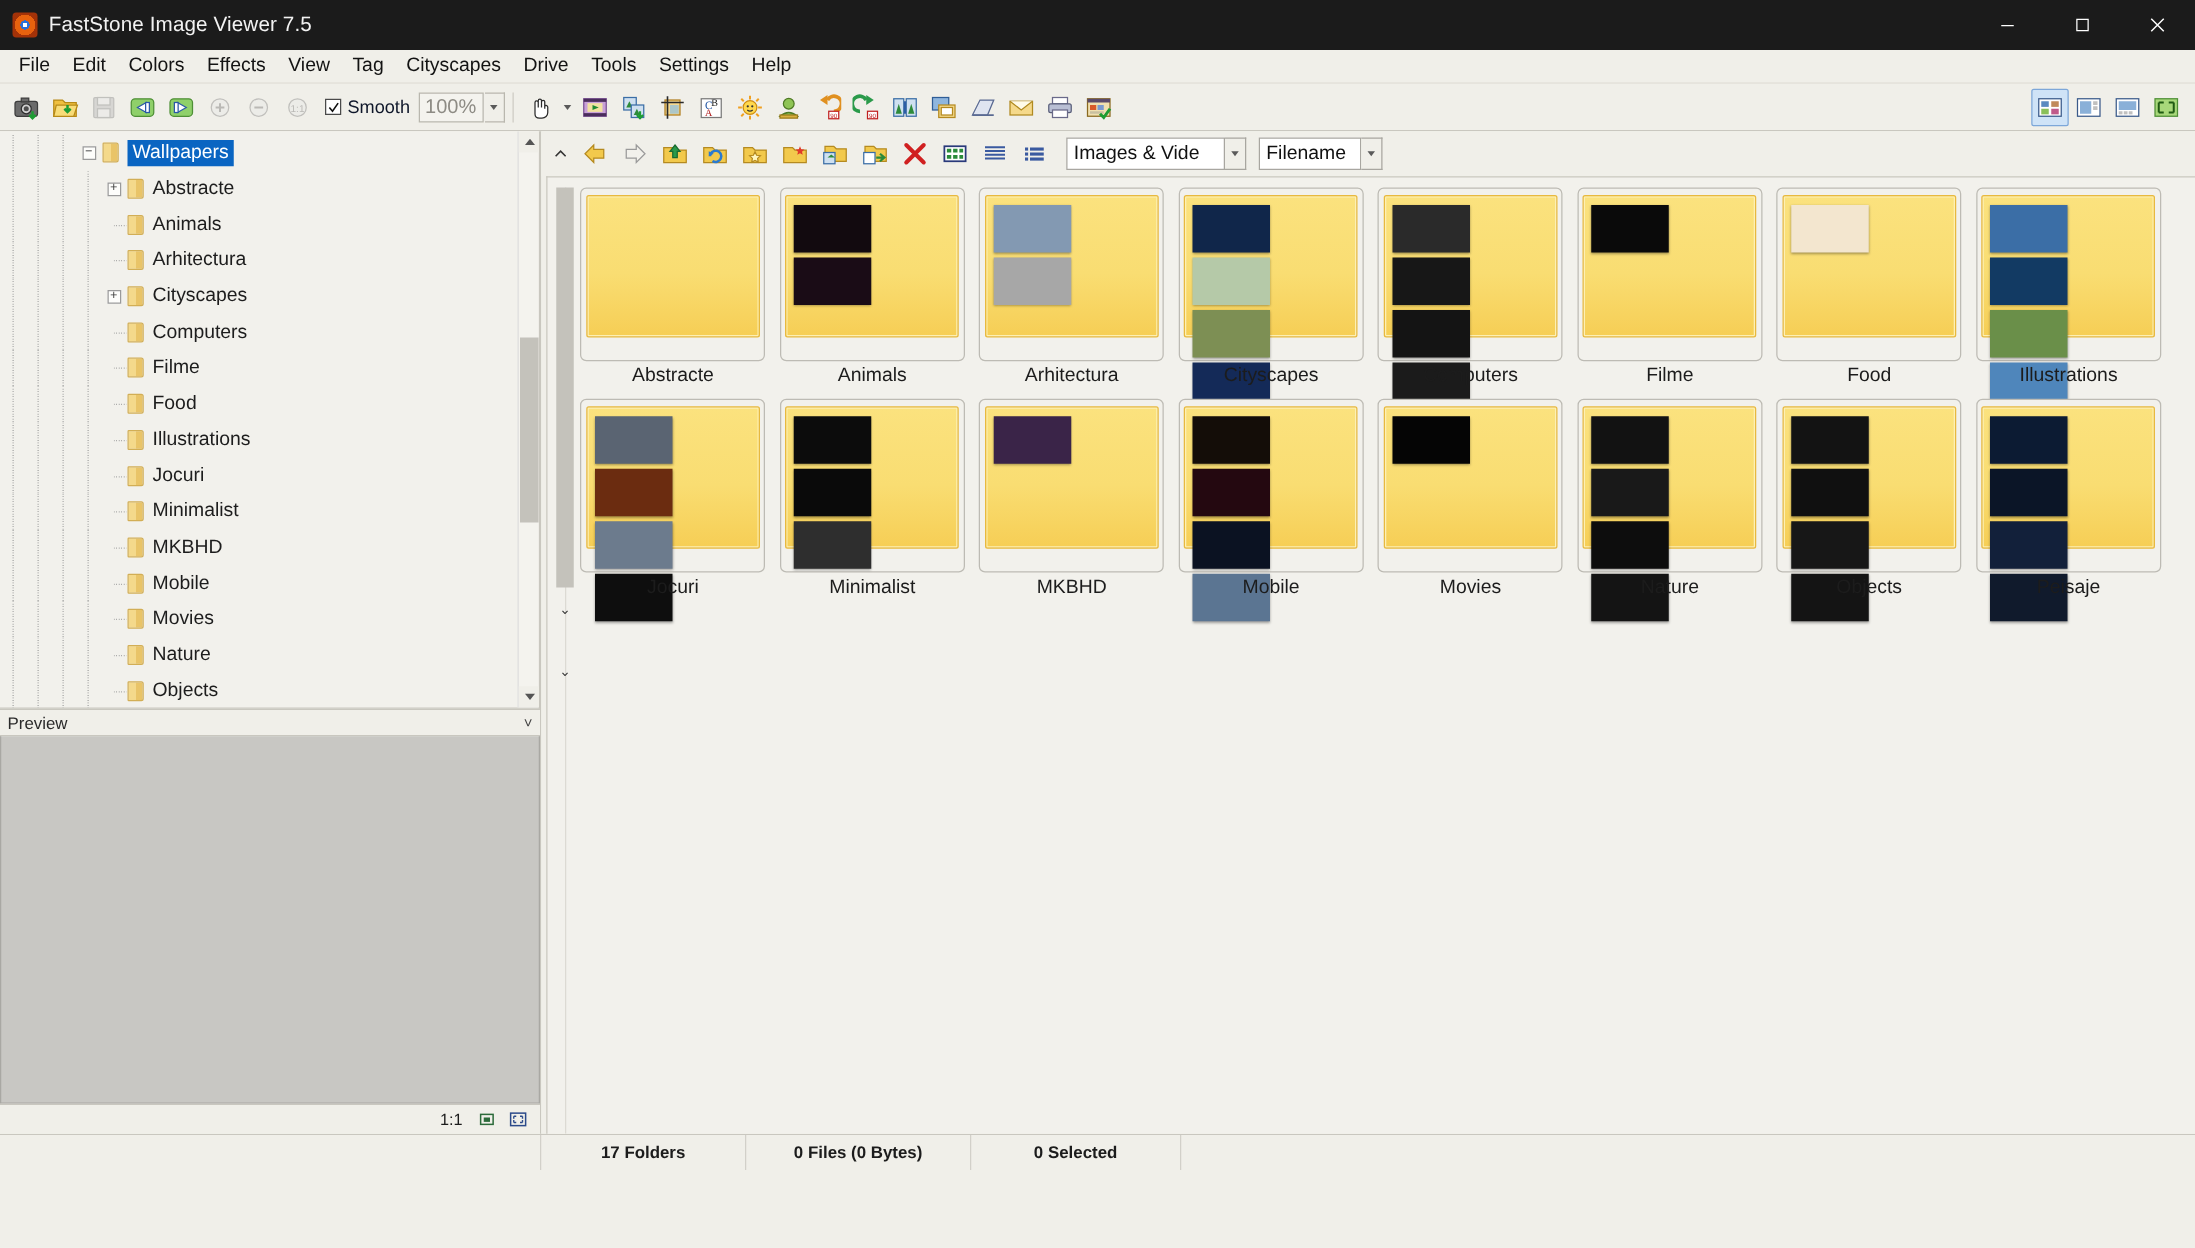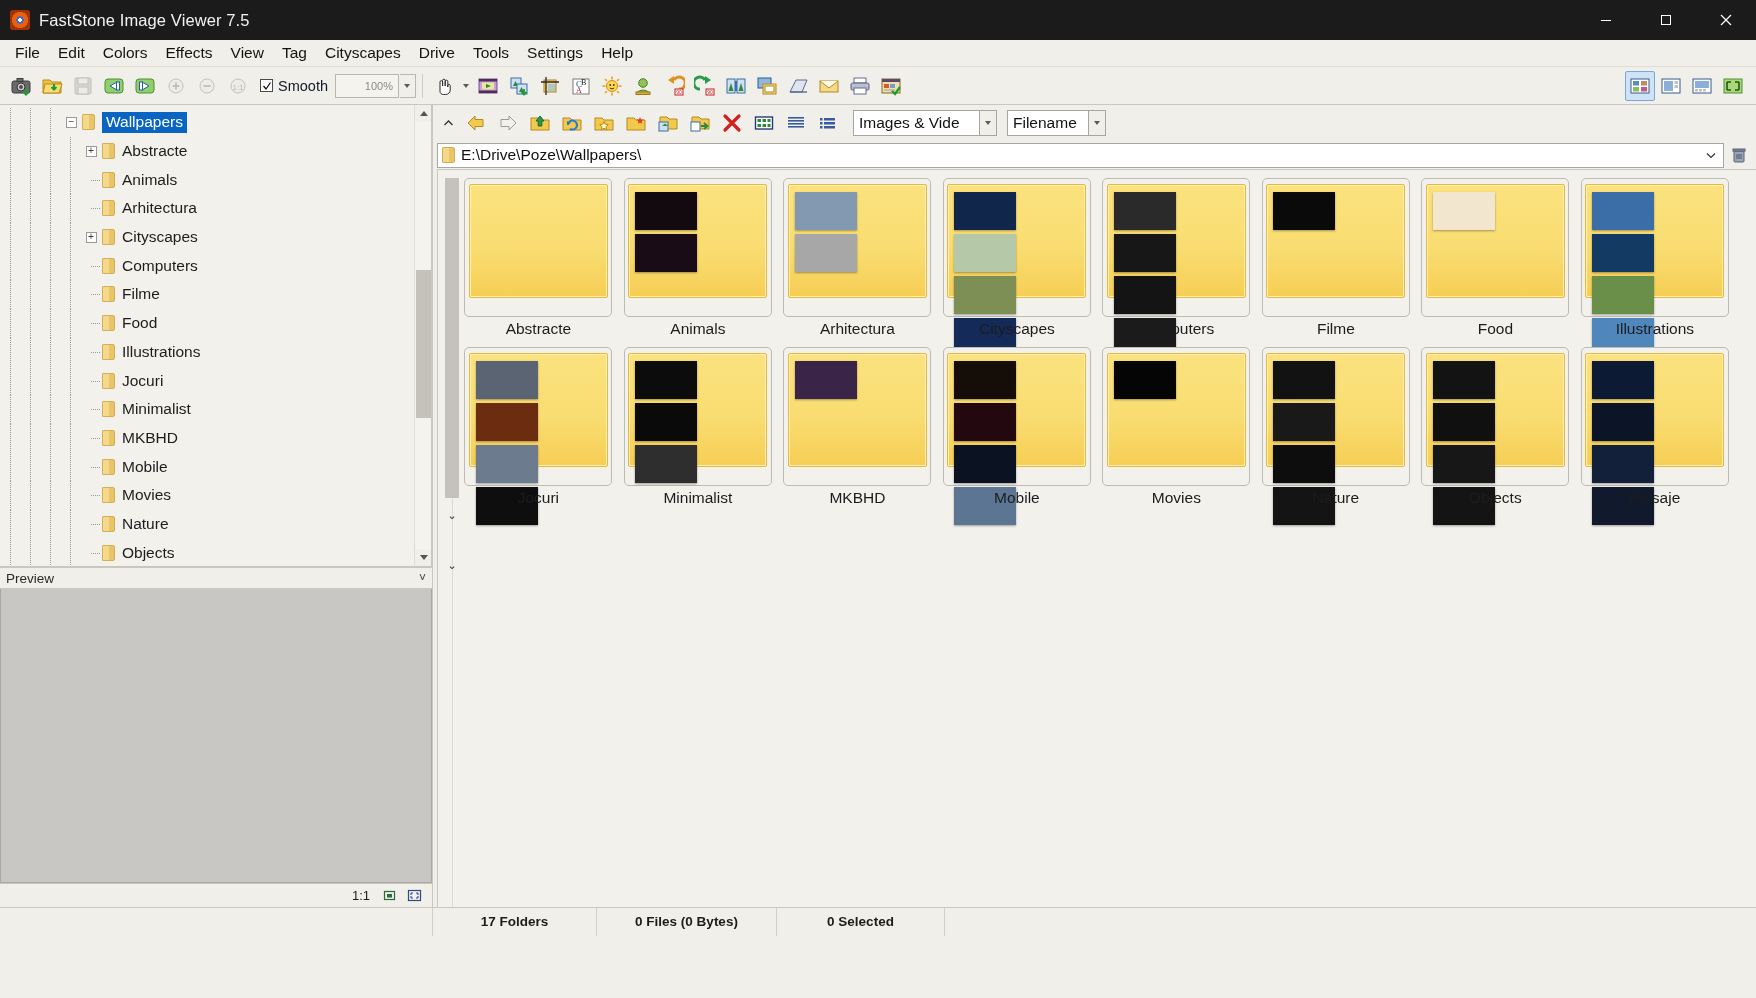--- a/index.html
+++ b/index.html
@@ -54,23 +54,23 @@
   .tb-sep { width: 1px; height: 24px; background: #cdcbc3; margin: 0 5px; }
   .tb-check {
     display: flex; align-items: center; gap: 5px; font-size: 14.5px; color: #0f172a;
     padding: 0 6px; white-space: nowrap;
   }
   .tb-check .box {
     width: 13px; height: 13px; border: 1px solid #4a4a4a; background: #fff;
     display: inline-flex; align-items: center; justify-content: center;
   }
   .zoom-field {
-    width: 64px; height: 24px; border: 1px solid #b9b7ae; background: #f4f3ee;
+    width: 52px; height: 24px; border: 1px solid #b9b7ae; background: #f4f3ee;
     display: flex; align-items: center; justify-content: flex-end;
-    padding-right: 5px; font-size: 11px; color: #8d8b84;
+    padding-right: 5px; font-size: 16px; color: #8d8b84;
   }
   .zoom-drop {
     width: 16px; height: 24px; border: 1px solid #b9b7ae; border-left: none;
     background: #f0efe9; display: flex; align-items: center; justify-content: center;
   }
   .caret-sm { width: 0; height: 0; border-left: 3px solid transparent; border-right: 3px solid transparent; border-top: 4px solid #5a5a5a; }
   .tb-right { margin-left: auto; display: flex; gap: 1px; padding-right: 2px; }
   .tb-btn.active { background: #cfe3f7; border-color: #7da7d9; }
 
   
@@ -821,38 +821,20 @@
           </div>
       </div>
       <div style="display:flex;margin-left:8px">
         <div class="combo" style="width:82px">Filename</div>
         <div class="combo-drop">
             <span class="caret-sm"></span>
           </div>
       </div>
     </div>
 
-    <div class="addr-row">
-      <div class="addr-box">
-        <span class="folder-ic" style="margin-right:0"></span>
-        <span class="addr-text">E:\Drive\Poze\Wallpapers\</span>
-        <span class="addr-caret">
-          <svg width="12" height="12" viewBox="0 0 12 12">
-              <path d="M2 4.5 L6 8.5 L10 4.5" stroke="#333" stroke-width="1.2" fill="none"></path>
-            </svg>
-        </span>
-      </div>
-      <div class="addr-del">
-        <svg width="18" height="18" viewBox="0 0 18 18">
-          <rect x="4" y="5" width="10" height="11" rx="1" fill="#9aa5b5" stroke="#5a6476"></rect>
-          <rect x="3" y="3" width="12" height="2.2" fill="#7a8596" stroke="#5a6476"></rect>
-          <path d="M7 8 v5 M9 8 v5 M11 8 v5" stroke="#4a5464" stroke-width="1"></path>
-        </svg>
-      </div>
-    </div>
 
     <div class="thumb-area">
       <div style="display:flex;height:100%">
         <div class="mid-scroll" style="margin-right:6px;position:relative">
           <div class="mid-thumb"></div>
           <div class="mid-chev" style="top:330px">⌄</div>
           <div class="mid-chev" style="top:380px">⌄</div>
         </div>
         <div class="thumb-grid" id="thumb-grid">
             <div class="thumb-cell">

